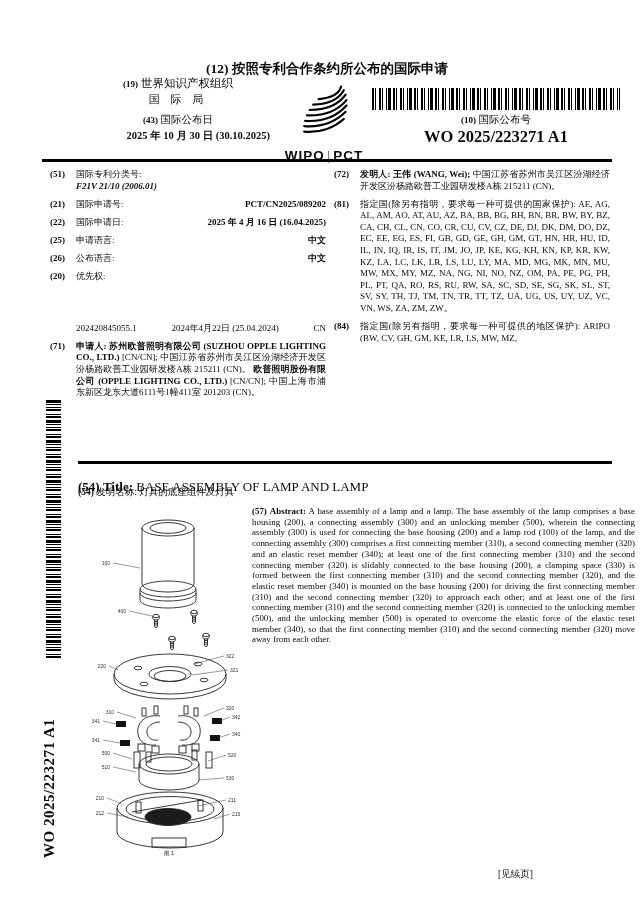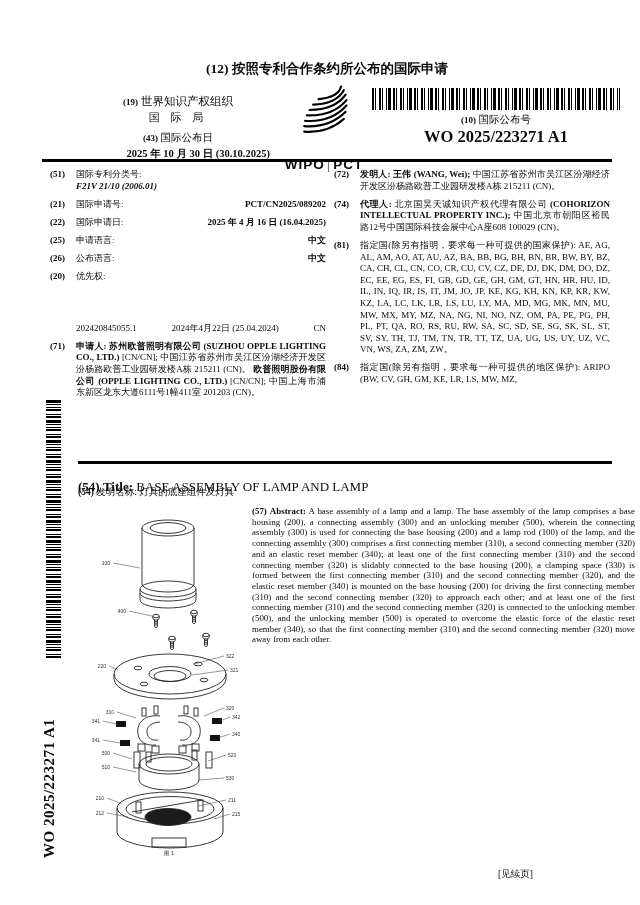--- a/index.html
+++ b/index.html
@@ -4,27 +4,27 @@
 <style>
   html,body{margin:0;padding:0;background:#e8e8e8;}
   .page{position:relative;width:640px;height:905px;background:#ffffff;overflow:hidden;
         font-family:"Liberation Serif","DejaVu Serif",serif;color:#0a0a0a;}
   .abs{position:absolute;}
   .b{font-weight:bold;}
   .bi{font-weight:bold;font-style:italic;}
 
   
   .type-line{top:60px;left:0;width:640px;text-align:center;font-size:13.5px;font-weight:bold;padding-left:7px;}
-  .org-block{top:94px;left:86px;width:184px;text-align:center;font-size:11.5px;line-height:15px;}
+  .org-block{top:76px;left:86px;width:184px;text-align:center;font-size:11.5px;line-height:15px;}
   .org-bureau{letter-spacing:4px;font-size:11px;}
   .pubdate-label{margin-top:5px;font-size:10.5px;}
   .pubdate-value{font-size:10.5px;font-weight:bold;text-align:right;}
   .logo-block{top:82px;left:270px;width:108px;text-align:center;}
   .logo-text{font-family:"Liberation Sans","DejaVu Sans",sans-serif;font-weight:bold;
-             font-size:13.5px;letter-spacing:1px;margin-top:15px;}
+             font-size:13.5px;letter-spacing:1px;margin-top:6px;}
   .logo-sep{color:#777;font-weight:normal;padding:0 2px;}
   .barcode-top{top:88px;left:372px;width:248px;height:22px;
     background:repeating-linear-gradient(90deg,#000 0 2px,#fff 2px 3px,#000 3px 4px,#fff 4px 7px,
       #000 7px 9px,#fff 9px 10px,#000 10px 11px,#fff 11px 14px,#000 14px 15px,#fff 15px 16px,
       #000 16px 19px,#fff 19px 21px);}
   .pubno-label{top:113px;left:372px;width:248px;text-align:center;font-size:10.5px;}
   .pubno-value{top:127px;left:372px;width:248px;text-align:center;font-size:16.5px;font-weight:bold;}
 
   .rule1{top:159px;left:42px;width:570px;height:3px;background:#000;}
   .rule2{top:461px;left:78px;width:534px;height:2.5px;background:#000;}
@@ -174,29 +174,20 @@
     </div>
   </div>
 
   <div class="abs col col-right">
     <div class="field">
       <div class="fnum">(72)</div>
       <div class="fbody just">
         <span class="b">发明人:</span>
         <span class="b">王伟 (WANG, Wei);</span>
         <span>中国江苏省苏州市吴江区汾湖经济开发区汾杨路欧普工业园研发楼A栋 215211 (CN)。</span>
-      </div>
-    </div>
-    <div class="field">
-      <div class="fnum">(74)</div>
-      <div class="fbody just">
-        <span class="b">代理人:</span>
-        <span>北京国昊天诚知识产权代理有限公司</span>
-        <span class="b">(COHORIZON INTELLECTUAL PROPERTY INC.);</span>
-        <span>中国北京市朝阳区裕民路12号中国国际科技会展中心A座608 100029 (CN)。</span>
       </div>
     </div>
     <div class="field">
       <div class="fnum">(81)</div>
       <div class="fbody just">
         <span>指定国(除另有指明，要求每一种可提供的国家保护):</span>
         <span>AE, AG, AL, AM, AO, AT, AU, AZ, BA, BB, BG, BH, BN, BR, BW, BY, BZ, CA, CH, CL, CN, CO, CR, CU, CV, CZ, DE, DJ, DK, DM, DO, DZ, EC, EE, EG, ES, FI, GB, GD, GE, GH, GM, GT, HN, HR, HU, ID, IL, IN, IQ, IR, IS, IT, JM, JO, JP, KE, KG, KH, KN, KP, KR, KW, KZ, LA, LC, LK, LR, LS, LU, LY, MA, MD, MG, MK, MN, MU, MW, MX, MY, MZ, NA, NG, NI, NO, NZ, OM, PA, PE, PG, PH, PL, PT, QA, RO, RS, RU, RW, SA, SC, SD, SE, SG, SK, SL, ST, SV, SY, TH, TJ, TM, TN, TR, TT, TZ, UA, UG, US, UY, UZ, VC, VN, WS, ZA, ZM, ZW。</span>
       </div>
     </div>
     <div class="field">

